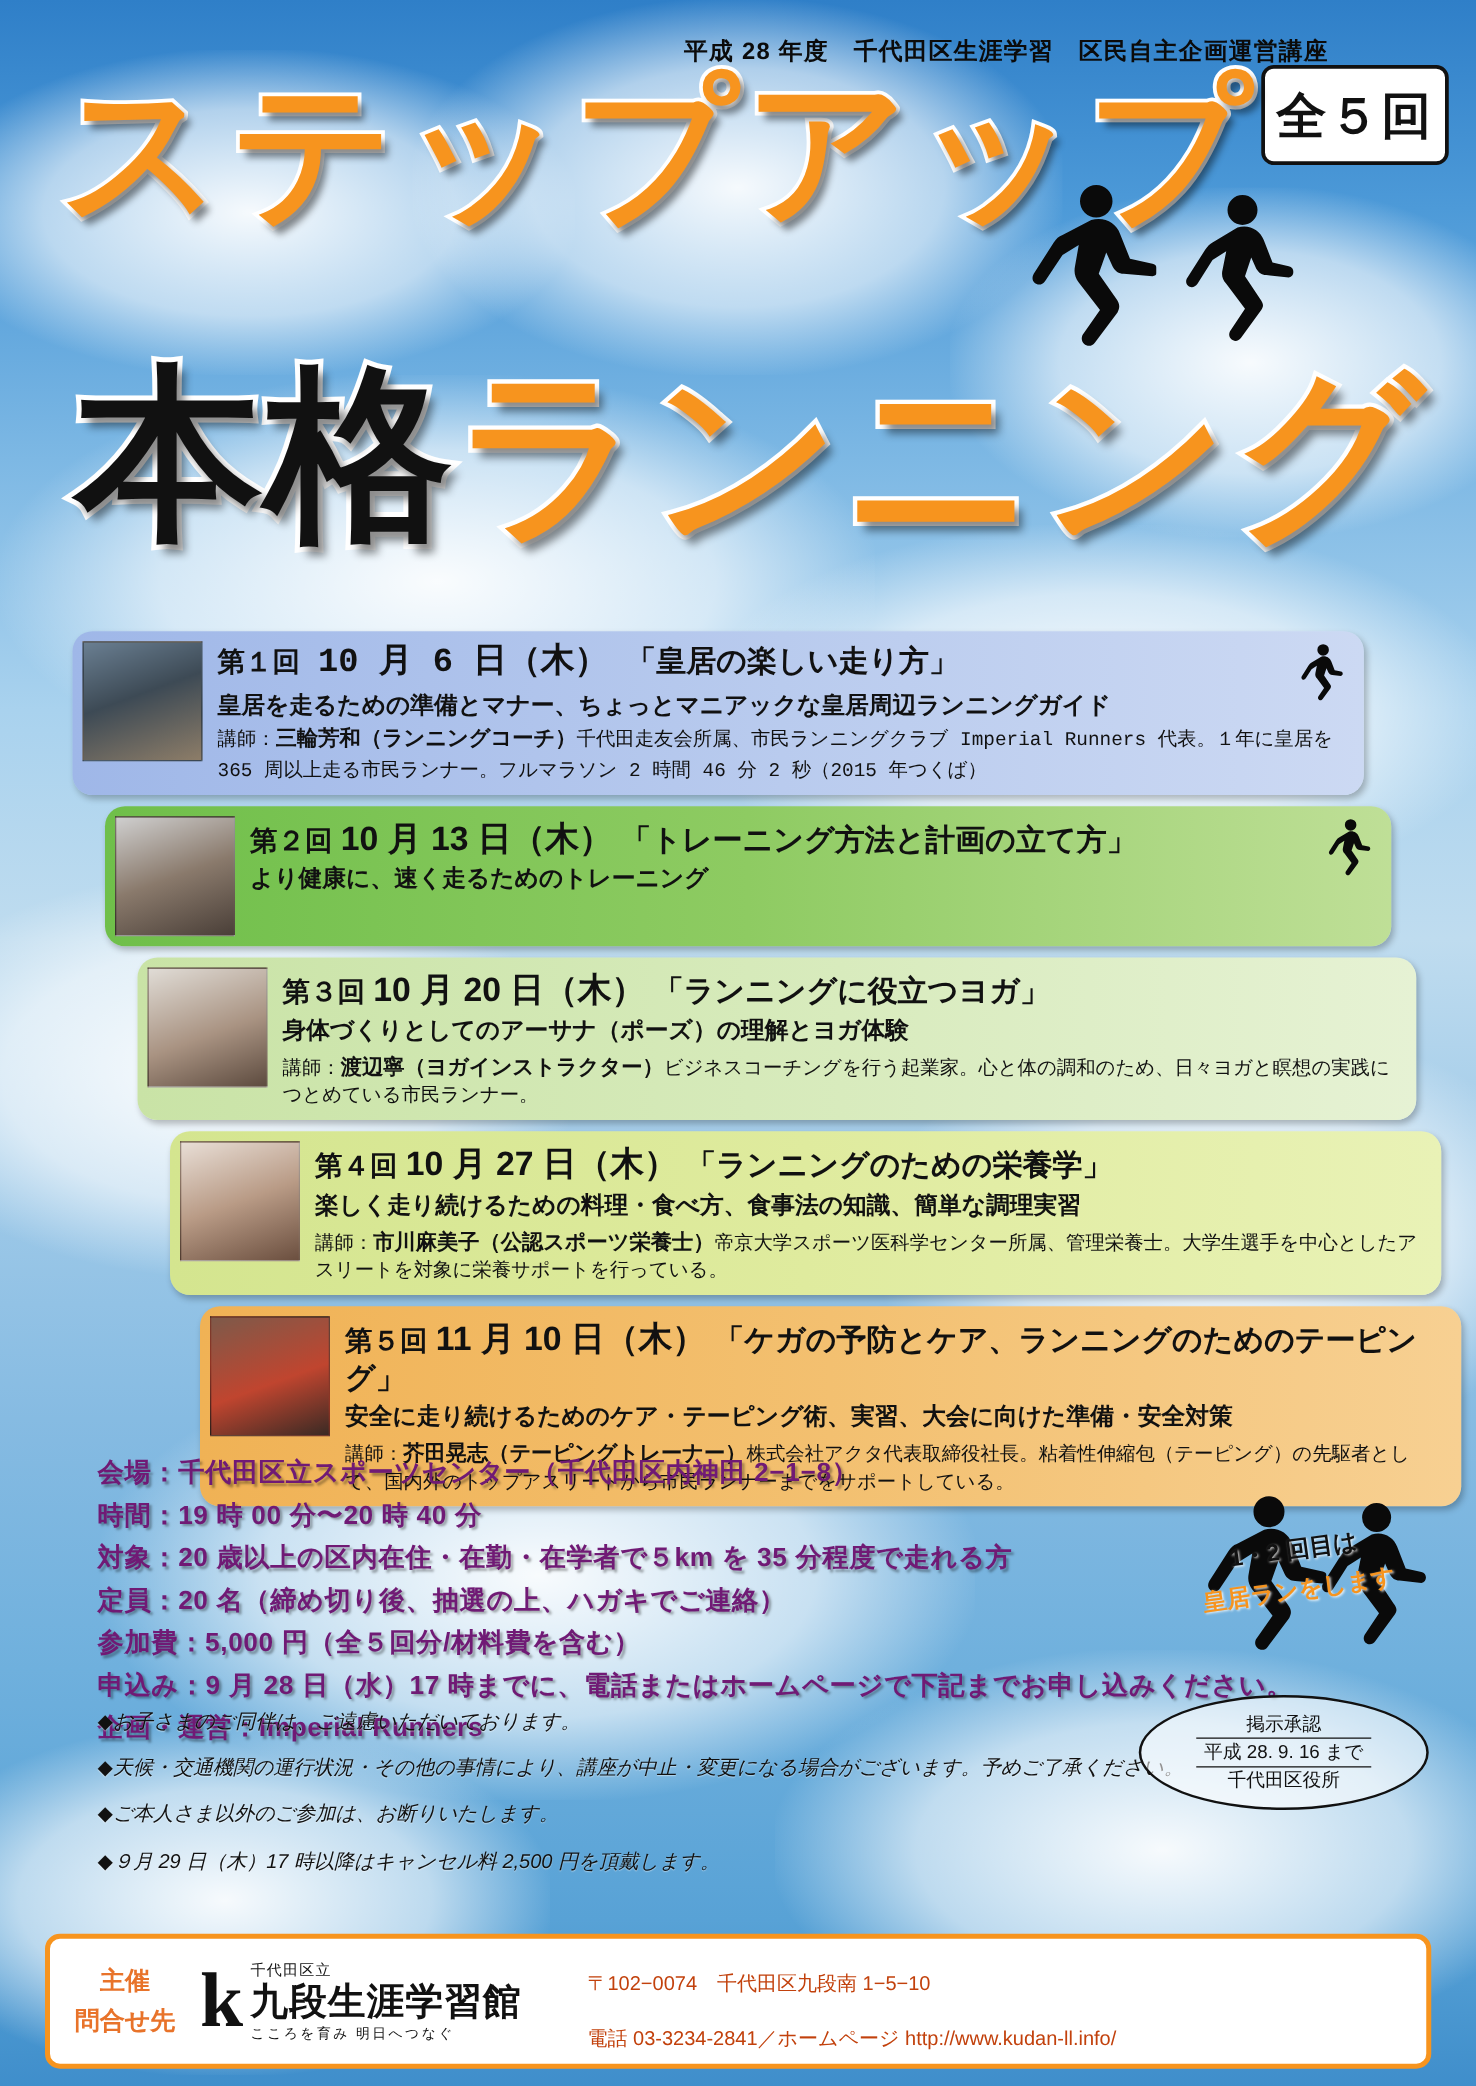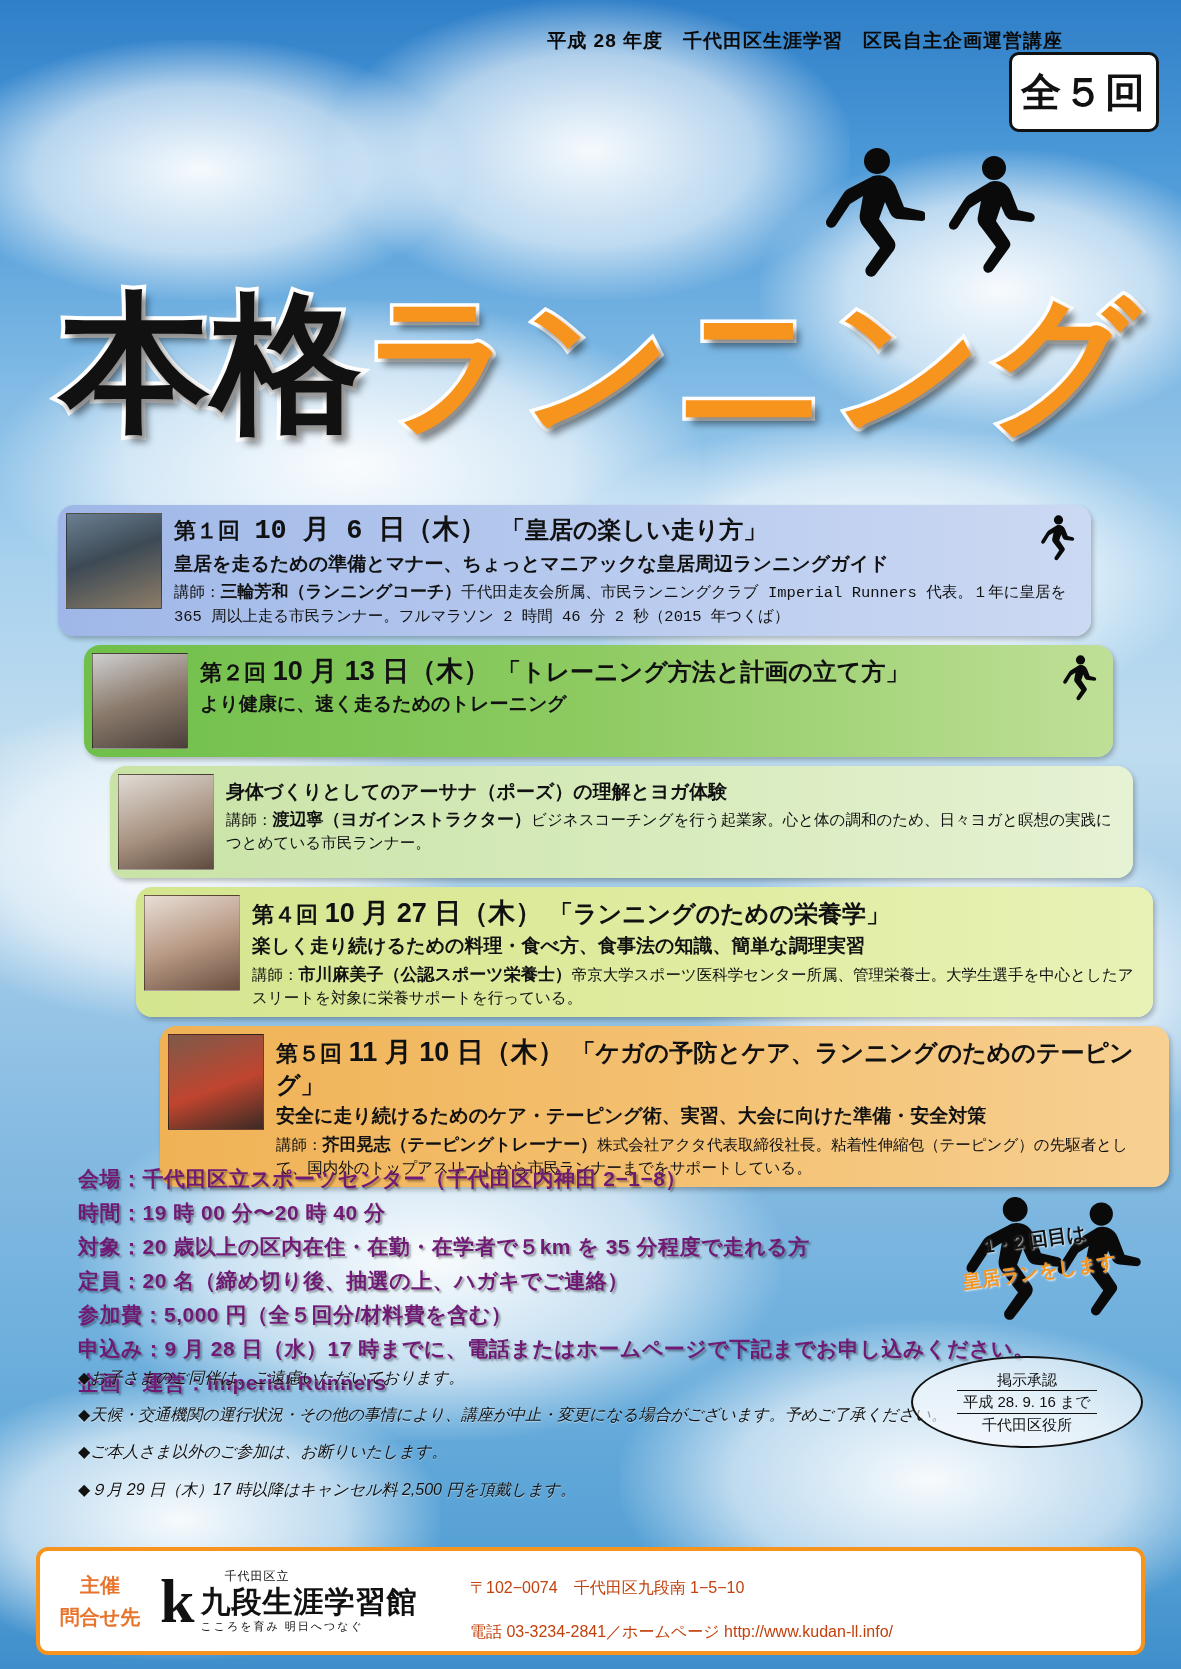--- a/index.html
+++ b/index.html
@@ -149,21 +149,21 @@
     background: #ffffff; border: 4px solid #F7941E; border-radius: 12px;
     display: flex; align-items: center;
   }
   .footer .labels { width: 120px; text-align: center; }
   .footer .labels div { font-size: 20px; font-weight: bold; color: #e8732a; line-height: 1.6; }
   .footer .logo { width: 300px; display: flex; align-items: center; }
   .logo .mark {
     font-size: 62px; font-weight: bold; color: #111; line-height: 1;
     font-family: "Liberation Serif", serif; margin-right: 6px;
   }
-  .logo .txt .l1 { font-size: 12px; color: #111; letter-spacing: 1px; margin-left: 24px; }
+  .logo .txt .l1 { font-size: 12px; color: #111; letter-spacing: 1px; }
   .logo .txt .l2 { font-size: 30px; font-weight: bold; color: #111; letter-spacing: 1px; line-height: 1.15; }
   .logo .txt .l3 { font-size: 11px; color: #111; letter-spacing: 2px; }
   .footer .addr { flex: 1 1 auto; padding-left: 10px; }
   .footer .addr div { font-size: 16px; color: #c2410c; line-height: 1.7; white-space: nowrap; margin-top: 17px; }
 </style>
 </head>
 <body>
 
 <div class="cloud" id="c1"></div>
 <div class="cloud" id="c2"></div>
@@ -173,20 +173,21 @@
 <div class="cloud" id="c6"></div>
 <div class="cloud" id="c7"></div>
 <div class="cloud" id="c8"></div>
 <div class="cloud" id="c9"></div>
 <div class="cloud" id="c10"></div>
 
 <div class="top-line">平成 28 年度　千代田区生涯学習　区民自主企画運営講座</div>
 <div class="badge-all">全５回</div>
 
 <div class="title-wrap">
+  <div class="title1">ステップアップ</div>
   <div class="title2">
     <span class="kanji">本格</span><span>ランニング</span>
   </div>
 </div>
 
 <div class="runner" style="left:815px; top:140px;">
   <svg width="110" height="150" viewBox="0 0 110 150" aria-hidden="true">
     <path fill="#0a0a0a" d="M62 8a13 13 0 1 1 0 26 13 13 0 0 1 0-26zM58 36c10-3 20 2 23 11l8 20 18 4c5 1 6 9 0 10l-23-2c-4 0-7-2-9-6l-5-11-6 17 14 20c3 4 3 7 1 11l-18 24c-4 6-13 1-10-6l14-20-17-22c-3-4-4-8-3-13l3-17-13 8-14 21c-4 6-13 1-9-6l16-25c2-3 4-5 7-6z"></path>
   </svg>
 </div>
@@ -231,20 +232,25 @@
     <div class="card-runner">
       <svg width="42" height="52" viewBox="0 0 95 135" aria-hidden="true">
         <path fill="#0a0a0a" d="M54 6a12 12 0 1 1 0 24 12 12 0 0 1 0-24zM50 32c9-3 18 2 21 10l7 18 13 3c5 1 5 8 0 9l-18-2c-4 0-6-2-8-5l-4-9-5 15 12 18c3 4 3 6 1 9l-16 22c-4 6-12 1-9-5l12-18-15-20c-3-3-4-7-3-11l3-15-11 7-12 19c-4 6-12 1-8-5l14-22c2-3 4-5 6-6z"></path>
       </svg>
     </div>
   </div>
 
   <div class="card" id="card3">
     <div class="photo ph3"></div>
     <div class="body">
+      <div class="c-head">
+        <span class="num">第３回</span>
+        <span class="date">10 月 20 日（木）</span>
+        <span>「ランニングに役立つヨガ」</span>
+      </div>
       <div class="c-sub">身体づくりとしてのアーサナ（ポーズ）の理解とヨガ体験</div>
       <div class="c-desc">
         <span>講師：</span><b>渡辺寧（ヨガインストラクター）</b><span>ビジネスコーチングを行う起業家。心と体の調和のため、日々ヨガと瞑想の実践につとめている市民ランナー。</span>
       </div>
     </div>
   </div>
 
   <div class="card" id="card4">
     <div class="photo ph4"></div>
     <div class="body">

